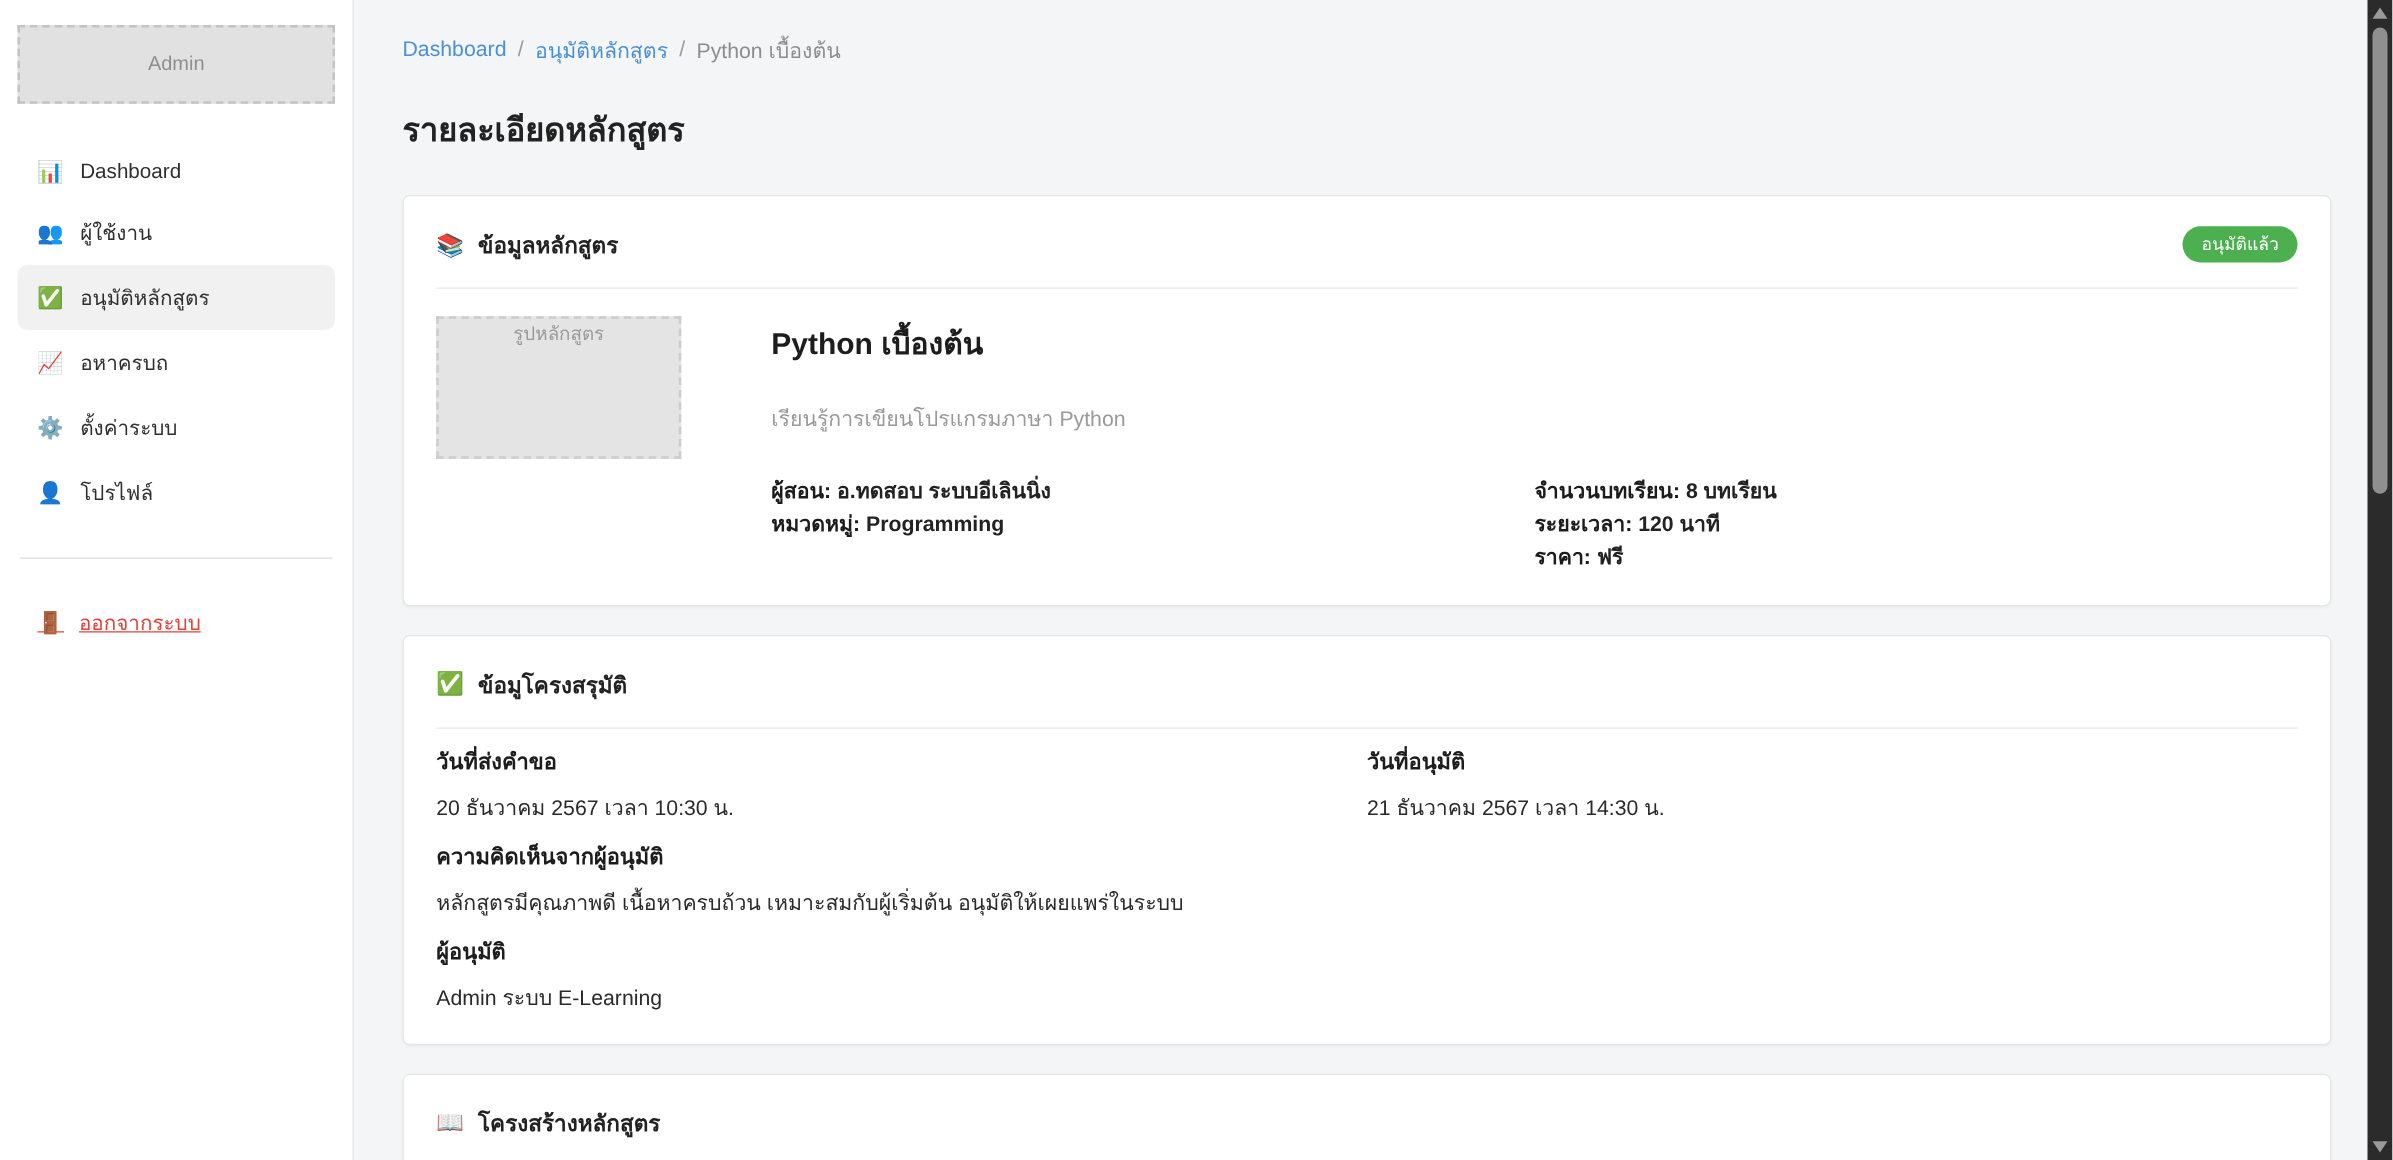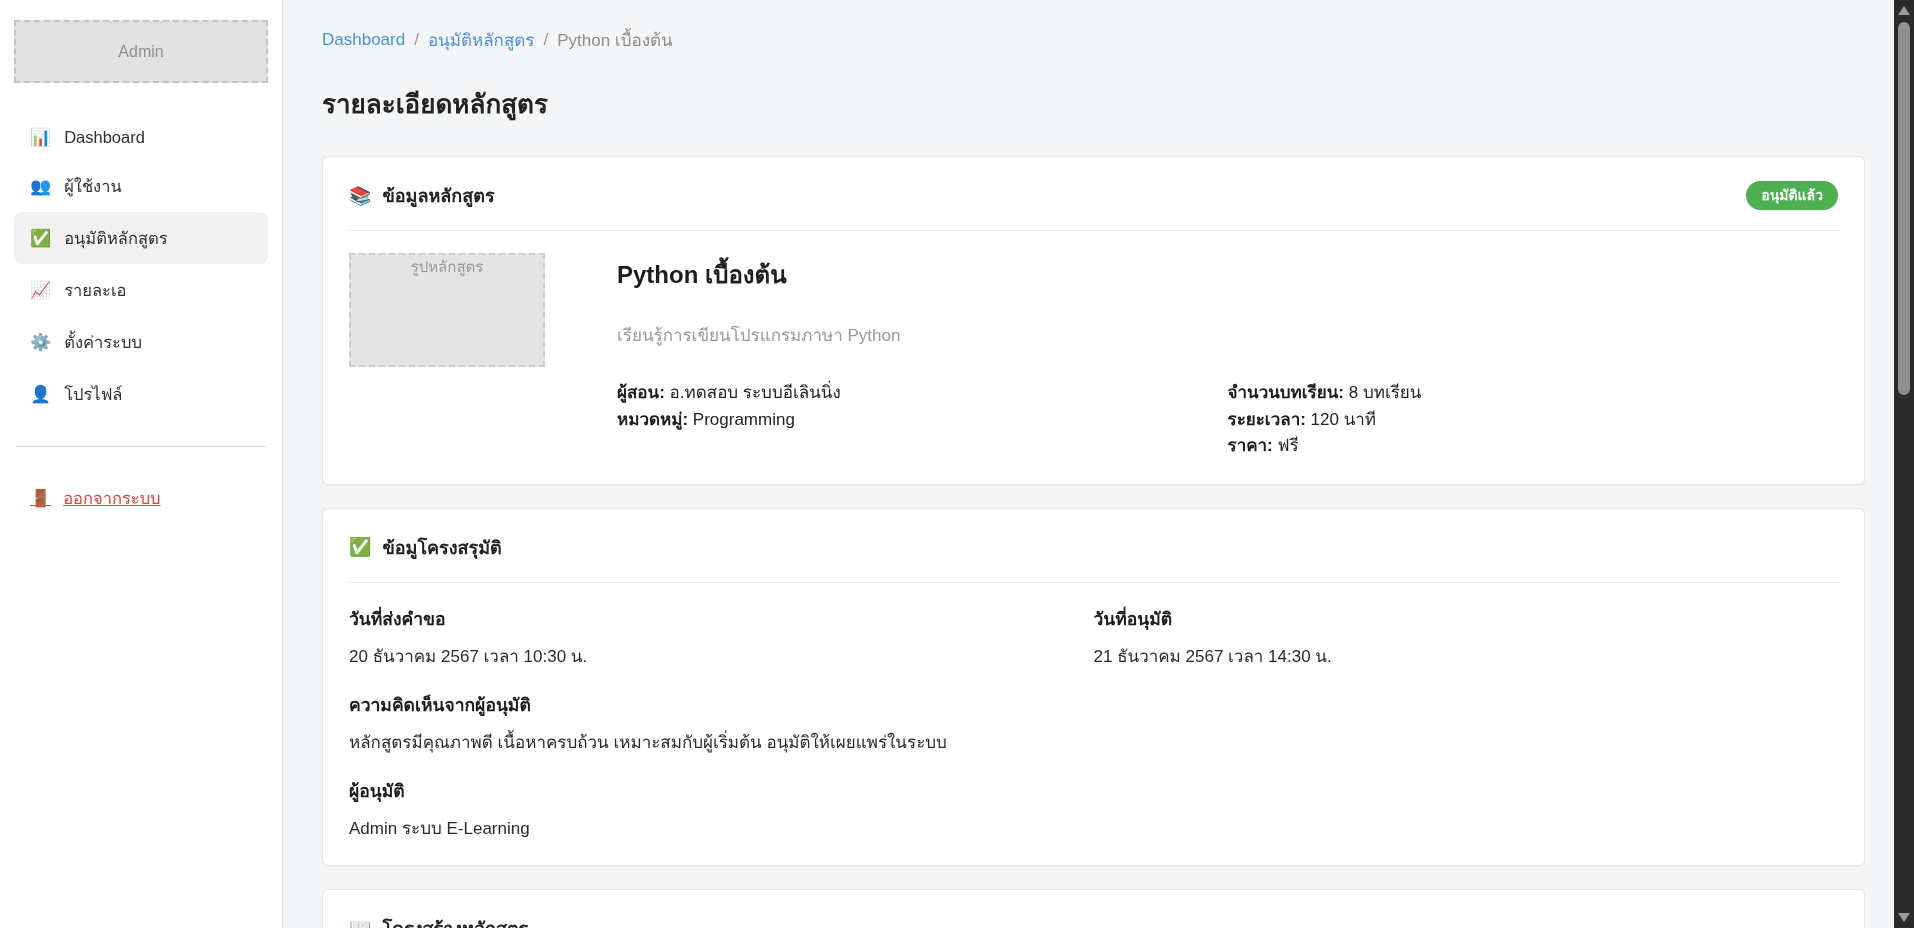--- a/index.html
+++ b/index.html
@@ -99,21 +99,21 @@
     font-size: 18px;
     font-weight: bold;
     color: #222;
   }
   .card-icon { font-size: 18px; line-height: 1; }
   .status-badge {
     margin-left: auto;
     background: #4caf50;
     color: #ffffff;
     font-size: 14px;
-    font-weight: bold;
+    font-weight: normal;
     padding: 6px 15px;
     border-radius: 16px;
     line-height: 1.2;
   }
   .card-hr {
     border: none;
     border-top: 1px solid #e8e8e8;
     margin: 20px 0 0 0;
   }
 
@@ -136,32 +136,32 @@
     font-size: 24px;
     font-weight: bold;
     color: #1d1d1d;
     margin-top: 2px;
   }
   .course-desc {
     color: #999999;
     font-size: 17px;
     margin-top: 27px;
   }
-  .meta-row { display: flex; margin-top: 32px; }
+  .meta-row { display: flex; margin-top: 32px; font-weight: bold; }
   .meta-col { flex: 1; }
   .meta-line { font-size: 17px; line-height: 26.5px; color: #222; }
   .meta-line b { color: #1c1c1c; }
 
   
   .grid2 { display: grid; grid-template-columns: 1fr 1fr; }
   .field-label {
     font-size: 17.5px;
     font-weight: bold;
     color: #1c1c1c;
-    margin-top: 22px;
+    margin-top: 12px;
   }
   .field-value {
     font-size: 17px;
     color: #2a2a2a;
     margin-top: 9px;
   }
 
   
   .scrollbar {
     width: 20px;
@@ -207,21 +207,21 @@
     <div class="nav-item">
       <span class="nav-icon">👥</span>
       <span>ผู้ใช้งาน</span>
     </div>
     <div class="nav-item active">
       <span class="nav-icon">✅</span>
       <span>อนุมัติหลักสูตร</span>
     </div>
     <div class="nav-item">
       <span class="nav-icon">📈</span>
-      <span>รายละเอ</span>
+      <span>อหาครบถ</span>
     </div>
     <div class="nav-item">
       <span class="nav-icon">⚙️</span>
       <span>ตั้งค่าระบบ</span>
     </div>
     <div class="nav-item">
       <span class="nav-icon">👤</span>
       <span>โปรไฟล์</span>
     </div>
   </nav>

